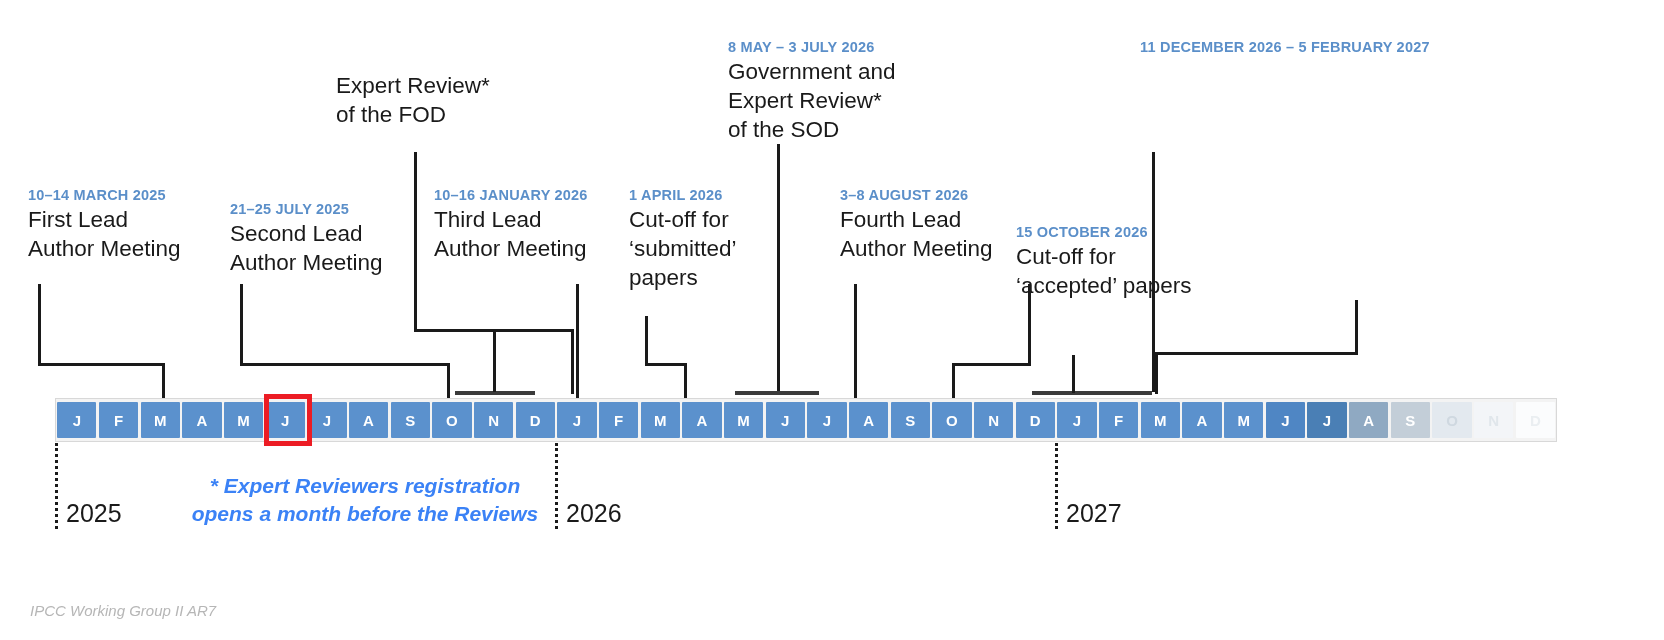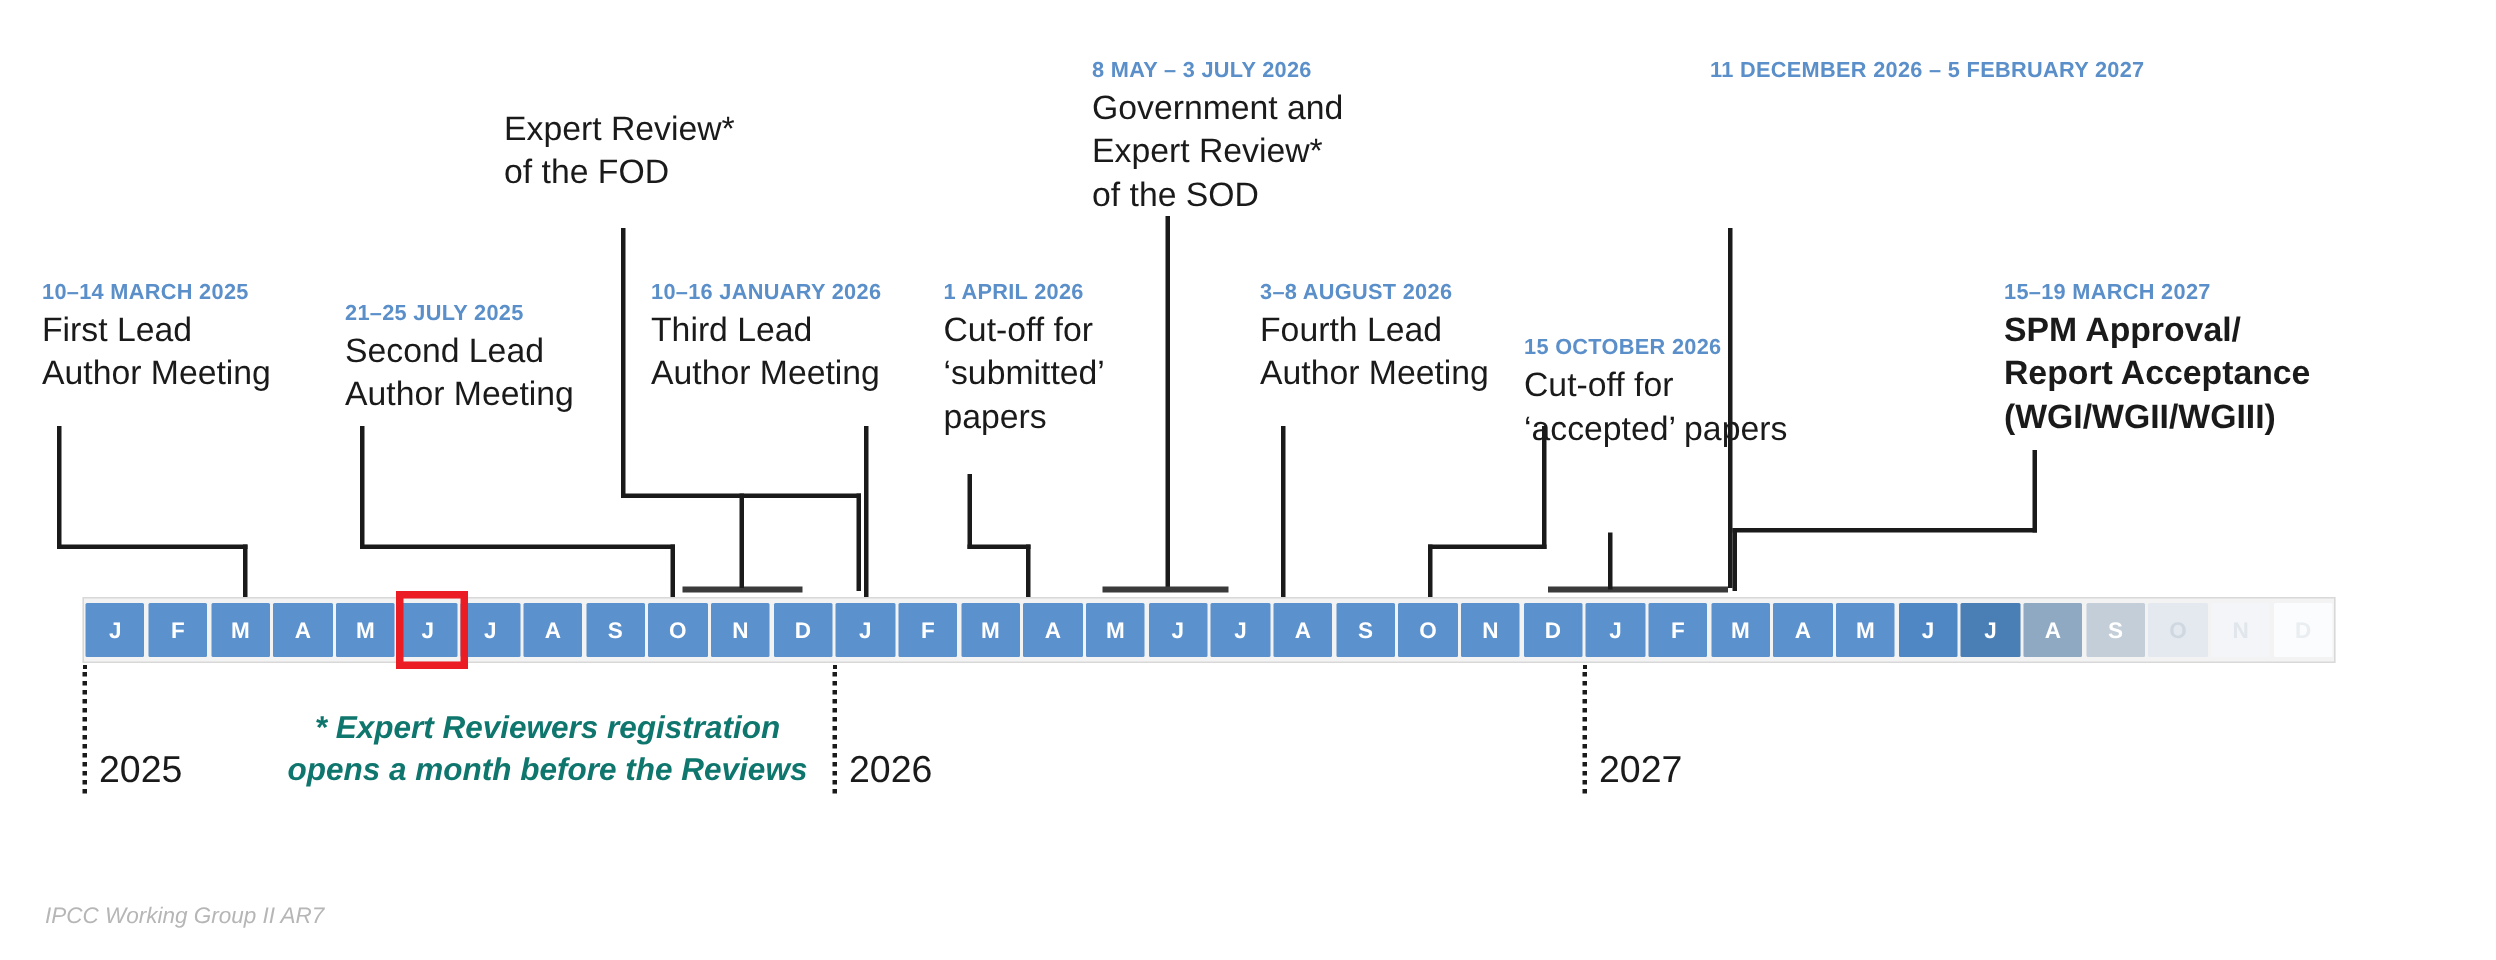--- a/index.html
+++ b/index.html
@@ -55,21 +55,21 @@
   }
   .ylab{
     position:absolute;color:#1a1a1a;font-size:25px;
     font-stretch:condensed;white-space:nowrap;
   }
 
   
   #footnote{
     position:absolute;left:175px;top:472px;width:380px;
     font-style:italic;font-weight:bold;font-size:21px;line-height:1.33;
-    color:#0f766e;text-align:center;white-space:pre-line;font-stretch:condensed;
+    color:#3b82f6;text-align:center;white-space:pre-line;font-stretch:condensed;
   }
 
   
   #credit{
     position:absolute;left:30px;top:602px;
     font-style:italic;font-size:15px;color:#b6b6b6;white-space:nowrap;
   }
 </style>
 </head>
 <body>
@@ -122,26 +122,20 @@
   <div class="label" style="left:1016px;top:186px;margin-top:37px;">
     <div class="date">15 OCTOBER 2026</div>
     <div class="body">Cut-off for
 ‘accepted’ papers</div>
   </div>
 
   <div class="label" style="left:1140px;top:38px;">
     <div class="date">11 DECEMBER 2026 – 5 FEBRUARY 2027</div>
   </div>
 
-  <div class="label bold" style="left:1336px;top:186px;">
-    <div class="date">15–19 MARCH 2027</div>
-    <div class="body">SPM Approval/
-Report Acceptance
-(WGI/WGII/WGIII)</div>
-  </div>
 
   <div class="lead v" style="left:38px;top:284px;height:82px;"></div>
   <div class="lead h" style="left:38px;top:363px;width:127px;"></div>
   <div class="lead v" style="left:162px;top:363px;height:35px;"></div>
 
   <div class="lead v" style="left:240px;top:284px;height:82px;"></div>
   <div class="lead h" style="left:240px;top:363px;width:210px;"></div>
   <div class="lead v" style="left:447px;top:363px;height:35px;"></div>
 
   <div class="lead v" style="left:414px;top:152px;height:180px;"></div>

